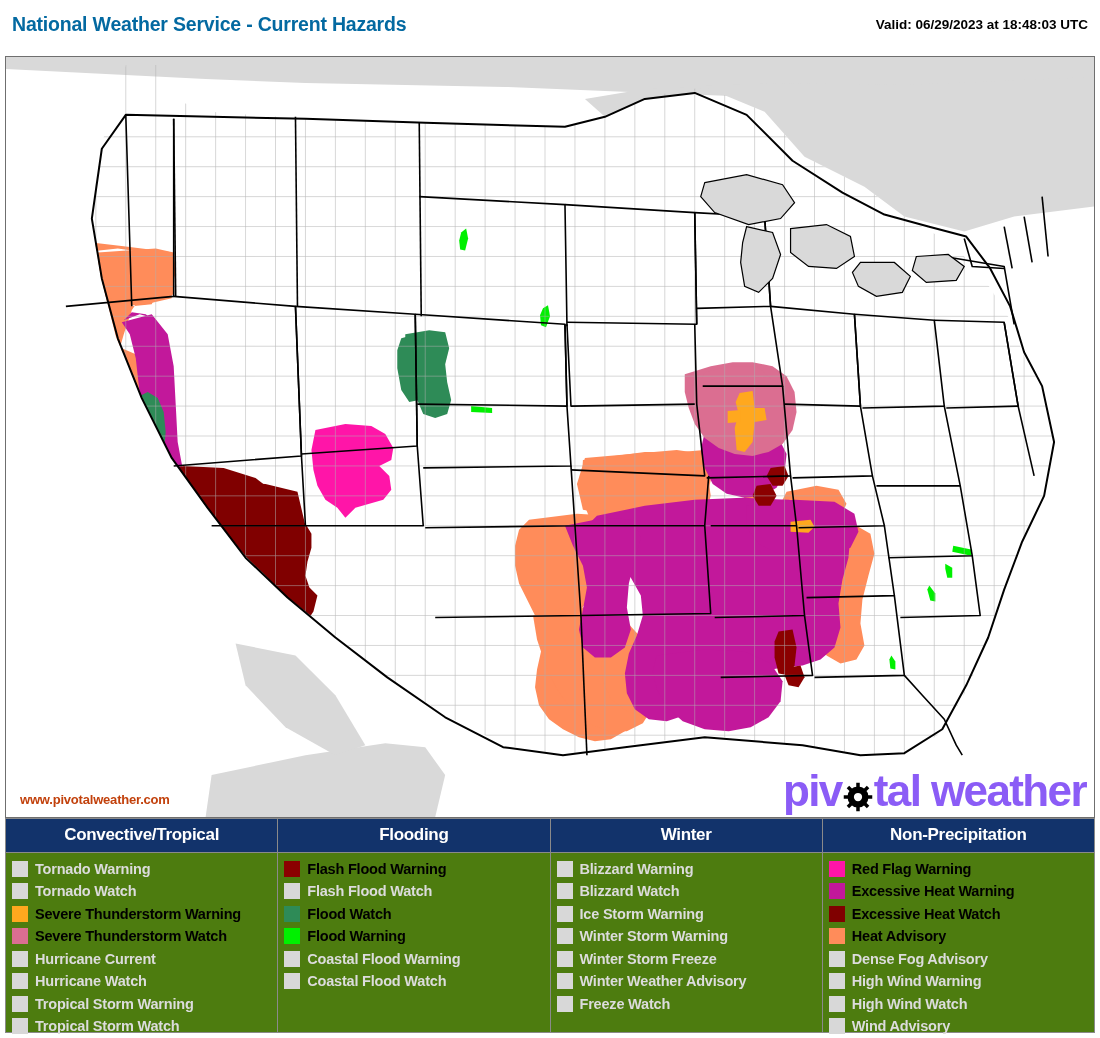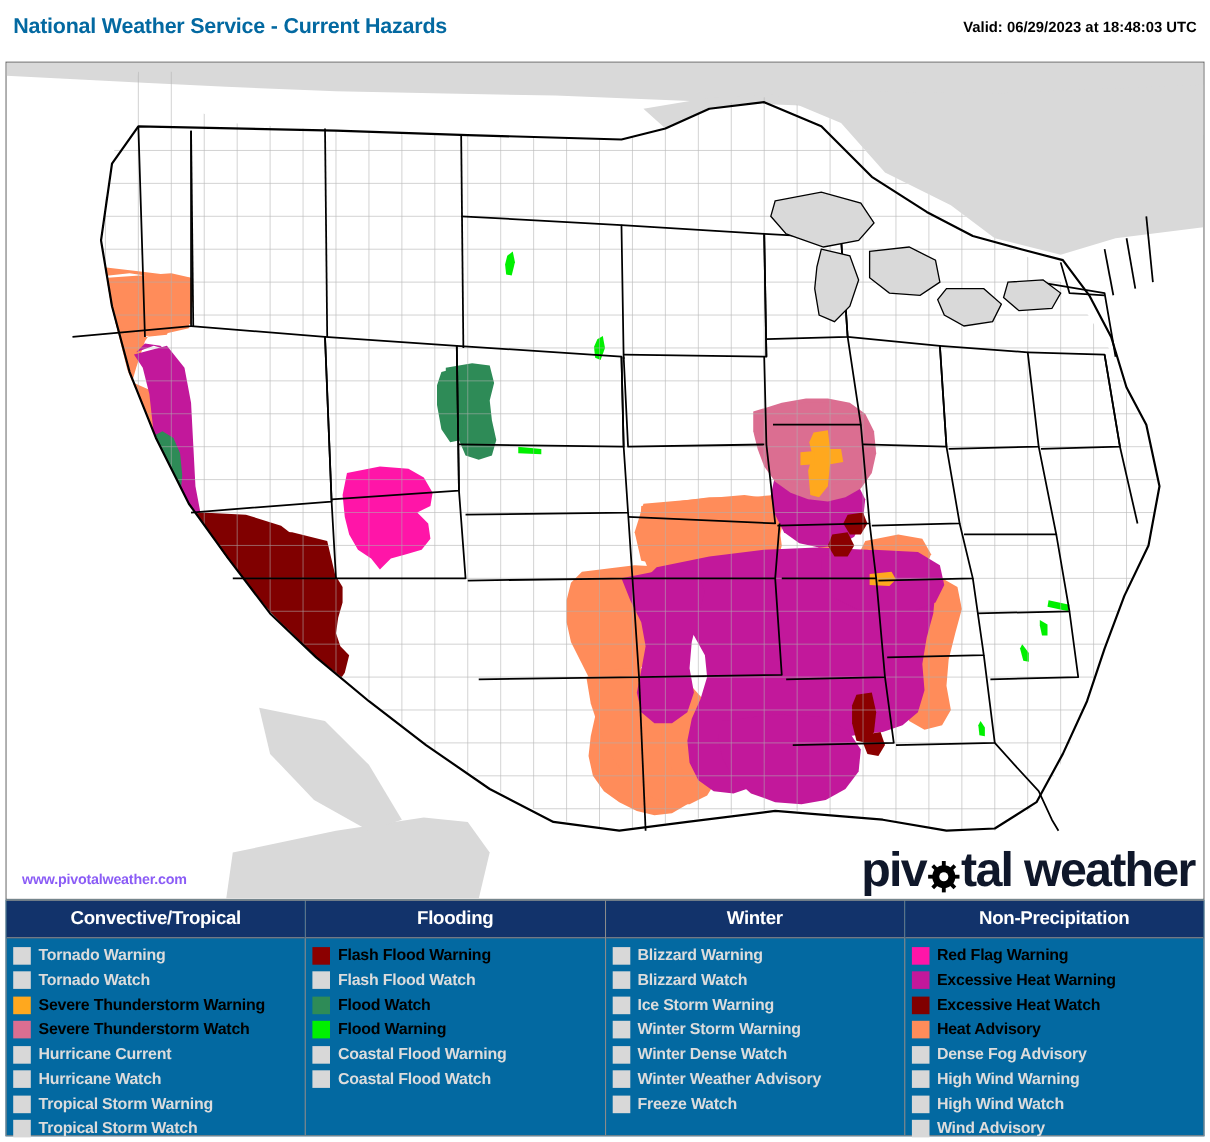--- a/index.html
+++ b/index.html
@@ -52,33 +52,33 @@
     overflow: hidden;
   }
   #map-svg { display: block; width: 100%; height: 100%; }
 
   #map-url {
     position: absolute;
     left: 14px;
     bottom: 10px;
     font-size: 13px;
     font-weight: bold;
-    color: #8b5cf6;
+    color: #c2410c;
     letter-spacing: -0.2px;
   }
   #brand {
     position: absolute;
     right: 8px;
     bottom: 4px;
     display: flex;
     align-items: center;
     font-size: 44px;
     font-weight: bold;
     letter-spacing: -1.6px;
-    color: #0f172a;
+    color: #8b5cf6;
     line-height: 1;
   }
   #brand .gear-slot {
     display: inline-block;
     width: 30px;
     height: 30px;
     position: relative;
     margin: 0 1px;
     vertical-align: -3px;
   }
@@ -87,21 +87,21 @@
   
   #legend {
     position: absolute;
     left: 5px;
     top: 818px;
     width: 1090px;
     height: 215px;
     box-sizing: border-box;
     border: 1px solid #8a8a8a;
     display: flex;
-    background: #0369a1;
+    background: #4d7c0f;
   }
   .legend-col {
     flex: 1 1 0;
     min-width: 0;
     display: flex;
     flex-direction: column;
     border-right: 1px solid #8a8a8a;
     box-sizing: border-box;
   }
   .legend-col:last-child { border-right: none; }
@@ -585,21 +585,21 @@
       <div class="legend-row inactive">
           <span class="swatch" style="background: rgb(216, 216, 216);"></span>
           <span class="legend-label">Ice Storm Warning</span>
         </div>
       <div class="legend-row inactive">
           <span class="swatch" style="background: rgb(216, 216, 216);"></span>
           <span class="legend-label">Winter Storm Warning</span>
         </div>
       <div class="legend-row inactive">
           <span class="swatch" style="background: rgb(216, 216, 216);"></span>
-          <span class="legend-label">Winter Dense Watch</span>
+          <span class="legend-label">Winter Storm Freeze</span>
         </div>
       <div class="legend-row inactive">
           <span class="swatch" style="background: rgb(216, 216, 216);"></span>
           <span class="legend-label">Winter Weather Advisory</span>
         </div>
       <div class="legend-row inactive">
           <span class="swatch" style="background: rgb(216, 216, 216);"></span>
           <span class="legend-label">Freeze Watch</span>
         </div>
     </div>

